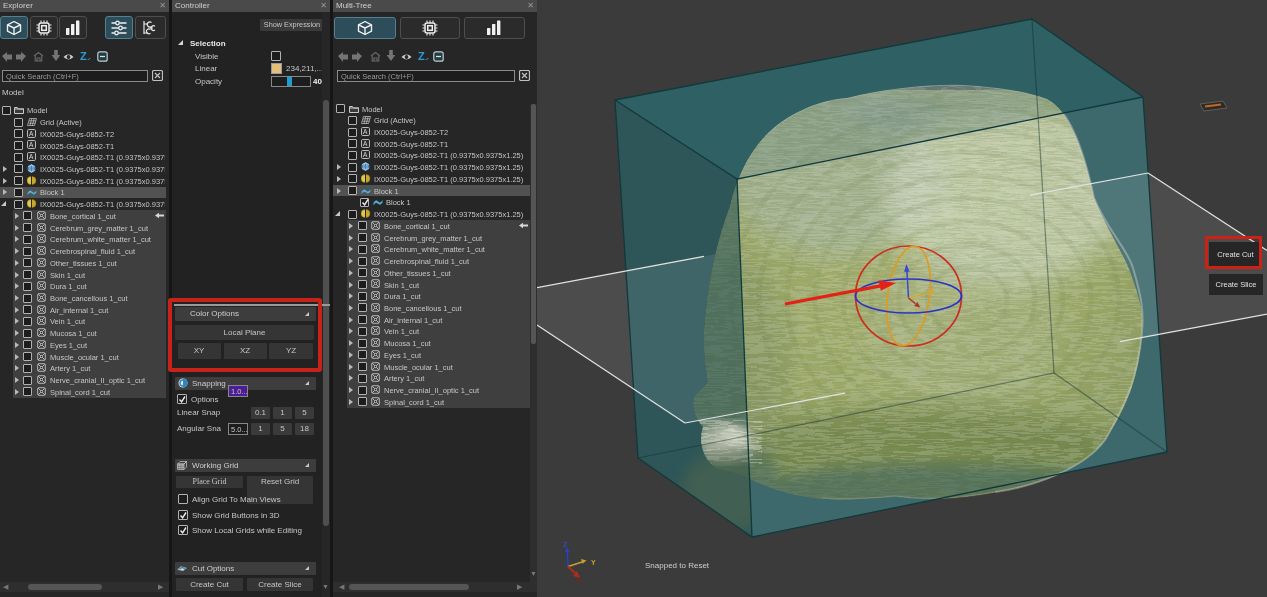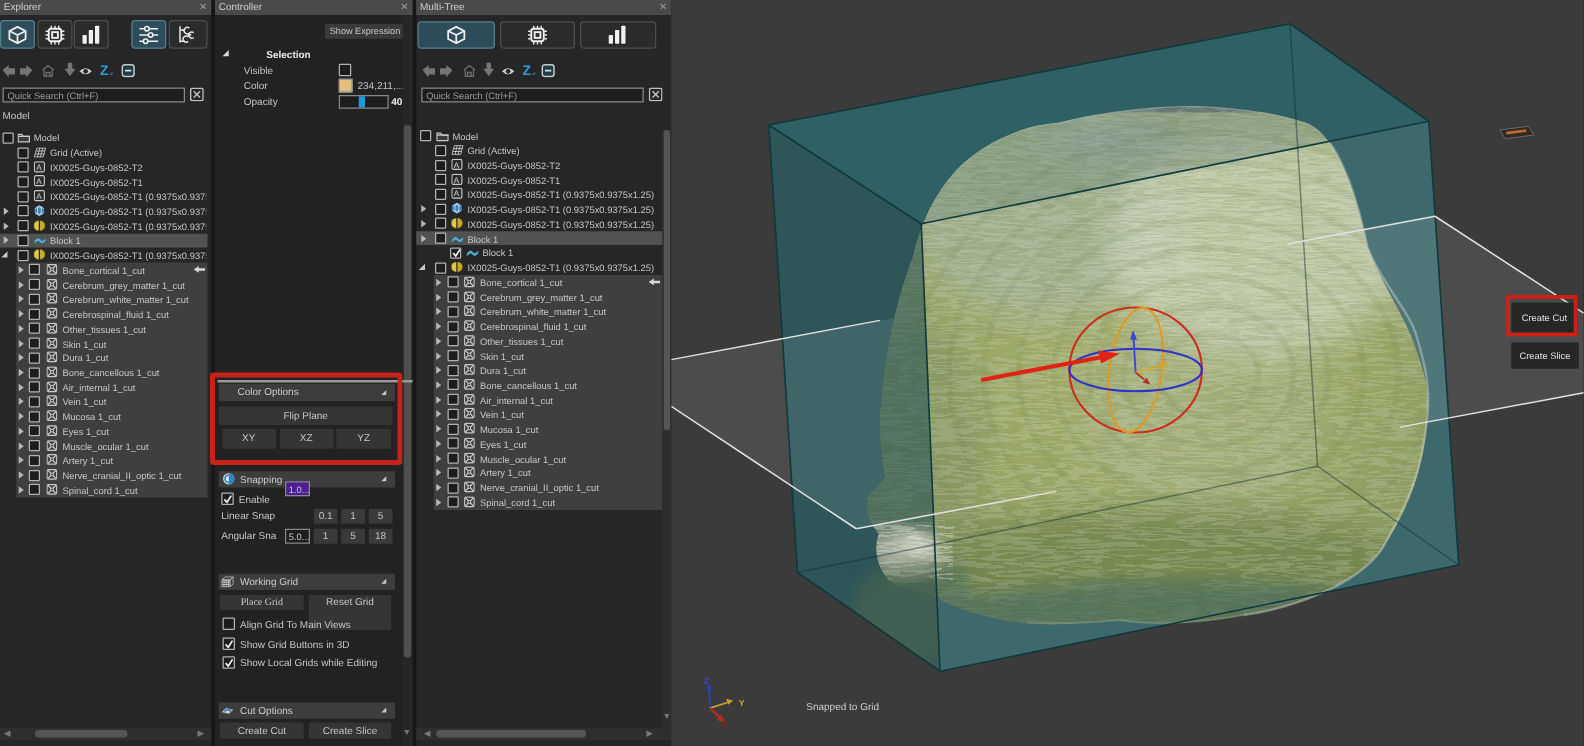--- a/index.html
+++ b/index.html
@@ -369,52 +369,52 @@
 <div class="row" style="left:50px;top:386.8px;width:115px;height:11px;line-height:11px;">Spinal_cord 1_cut</div>
 <div class="abs" style="left:0;top:582px;width:169px;height:10px;background:#2e2e2e;"></div>
 <div class="abs" style="left:28px;top:584px;width:74px;height:6px;background:#555;border-radius:3px;"></div>
 <div class="abs" style="left:3px;top:583px;color:#777;font-size:7px;">◀</div>
 <div class="abs" style="left:158px;top:583px;color:#777;font-size:7px;">▶</div>
 </div>
 <div class="panel" style="left:172px;width:158px;background:#222222;">
 <div class="tbar">Controller<span class="x">✕</span></div>
 <div class="sbtn" style="left:88px;top:19px;width:64px;height:12px;line-height:12px;background:#3a3a3a;font-size:7.3px;">Show Expression</div>
 <div class="tri-e" style="left:6px;top:40px;border-bottom-color:#d8d8d8;"></div>
-<div class="lbl" style="left:18px;top:39px;font-weight:bold;color:#e8e8e8;margin-left:23px;">Selection</div>
+<div class="lbl" style="left:18px;top:39px;font-weight:bold;color:#e8e8e8;">Selection</div>
 <div class="lbl" style="left:23px;top:52px;">Visible</div>
 <div class="cb" style="left:99px;top:51px;width:10px;height:10px;"></div>
-<div class="lbl" style="left:23px;top:64px;">Color</div>
+<div class="lbl" style="left:23px;top:64px;">Linear</div>
 <div class="abs" style="left:99px;top:63px;width:11px;height:11px;background:#e3c07c;border:1px solid #999;"></div>
 <div class="lbl" style="left:114px;top:64px;">234,211,...</div>
 <div class="lbl" style="left:23px;top:77px;">Opacity</div>
 <div class="abs" style="left:99px;top:76px;width:40px;height:11px;background:#1d1d1d;border:1px solid #888;"></div>
 <div class="abs" style="left:115px;top:77px;width:5px;height:9px;background:#1f9bd0;"></div>
 <div class="lbl" style="left:141px;top:77px;font-weight:bold;color:#f0f0f0;">40</div>
 <div class="abs" style="left:2px;top:304px;width:155px;height:2px;background:#9a9a9a;"></div>
 <div class="hdr" style="left:3px;top:307px;width:141px;height:14px;line-height:14px;padding-left:15px;">Color Options</div>
 <div class="tri-e" style="left:133px;top:312px;border-bottom-width:4px;border-left-width:4px;"></div>
-<div class="sbtn" style="left:3px;top:325px;width:139px;height:15px;line-height:15px;">Flip Plane</div>
+<div class="sbtn" style="left:3px;top:325px;width:139px;height:15px;line-height:15px;">Local Plane</div>
 <div class="sbtn" style="left:5.5px;top:343px;width:43px;height:16px;line-height:16px;">XY</div>
 <div class="sbtn" style="left:51.5px;top:343px;width:43px;height:16px;line-height:16px;">XZ</div>
 <div class="sbtn" style="left:97px;top:343px;width:44px;height:16px;line-height:16px;">YZ</div>
 <div class="abs" style="left:-4px;top:298px;width:154px;height:74px;border:4px solid #c8231a;border-radius:3px;"></div>
 <div class="hdr" style="left:3px;top:377px;width:141px;height:13px;line-height:13px;padding-left:17px;">Snapping</div>
 <svg class="abs" style="left:6px;top:378px;" width="10" height="10" viewBox="0 0 10 10">
       <g>
         <circle cx="5" cy="5" r="4.5" fill="#e8e8e8"></circle>
         <path d="M5 0.5 a4.5 4.5 0 0 1 0 9 Z" fill="#2e86c0"></path>
         <path d="M5 2 a3 3 0 0 0 0 6" fill="none" stroke="#2e86c0" stroke-width="1.4"></path>
       </g>
     </svg>
 <div class="tri-e" style="left:133px;top:381px;border-bottom-width:4px;border-left-width:4px;"></div>
 <div class="cb" style="left:5px;top:394px;width:10px;height:10px;"></div>
 <svg class="abs" style="left:6px;top:395px;" width="8" height="8" viewBox="0 0 8 8">
       <polyline points="1.5,4.5 3.6,6.8 7,1.5" fill="none" stroke="#ececec" stroke-width="1.4"></polyline>
     </svg>
-<div class="lbl" style="left:19px;top:395px;">Enable</div>
+<div class="lbl" style="left:19px;top:395px;">Options</div>
 <div class="lbl" style="left:5px;top:408px;">Linear Snap</div>
 <div class="abs" style="left:56px;top:385px;width:20px;height:12px;background:#4c1d95;border:1px solid #888;color:#c6c6c6;font-size:7.5px;line-height:11px;padding-left:2px;">1.0...</div>
 <div class="sbtn" style="left:79px;top:407px;width:19px;height:12px;line-height:12px;background:#3a3a3a;">0.1</div>
 <div class="sbtn" style="left:101px;top:407px;width:19px;height:12px;line-height:12px;background:#3a3a3a;">1</div>
 <div class="sbtn" style="left:123px;top:407px;width:19px;height:12px;line-height:12px;background:#3a3a3a;">5</div>
 <div class="lbl" style="left:5px;top:424px;">Angular Sna</div>
 <div class="abs" style="left:56px;top:423px;width:20px;height:12px;background:#1d1d1d;border:1px solid #888;color:#c6c6c6;font-size:7.5px;line-height:11px;padding-left:2px;">5.0...</div>
 <div class="sbtn" style="left:79px;top:423px;width:19px;height:12px;line-height:12px;background:#3a3a3a;">1</div>
 <div class="sbtn" style="left:101px;top:423px;width:19px;height:12px;line-height:12px;background:#3a3a3a;">5</div>
 <div class="sbtn" style="left:123px;top:423px;width:19px;height:12px;line-height:12px;background:#3a3a3a;">18</div>
@@ -959,13 +959,13 @@
  <polygon points="49.5,560.5 44,559 45.5,563.8" fill="#c8a22a"></polygon>
  <text x="54" y="565" font-size="7" font-weight="bold" fill="#c8a22a" font-family="Liberation Sans">Y</text>
  <path d="M31,566.5 L39,574" stroke="#b02a20" stroke-width="2"></path>
  <polygon points="43,578 36,576 40,571" fill="#b02a20"></polygon>
  <text x="40" y="583" font-size="7" font-weight="bold" fill="#7a221c" font-family="Liberation Sans">X</text>
 </g>
 </svg>
 <div class="abs" style="left:672px;top:242px;width:53px;height:25px;background:#262626;color:#e0e0e0;font-size:7.5px;text-align:center;line-height:25px;">Create Cut</div>
 <div class="abs" style="left:668px;top:236px;width:57px;height:33px;border:3px solid #cf2015;"></div>
 <div class="abs" style="left:672px;top:274px;width:54px;height:21px;background:#262626;color:#e0e0e0;font-size:7.5px;text-align:center;line-height:21px;">Create Slice</div>
-<div class="abs" style="left:108px;top:561px;color:#cfcfcf;font-size:8px;">Snapped to Grid</div>
+<div class="abs" style="left:108px;top:561px;color:#cfcfcf;font-size:8px;">Snapped to Reset</div>
 </div>
 </body></html>

